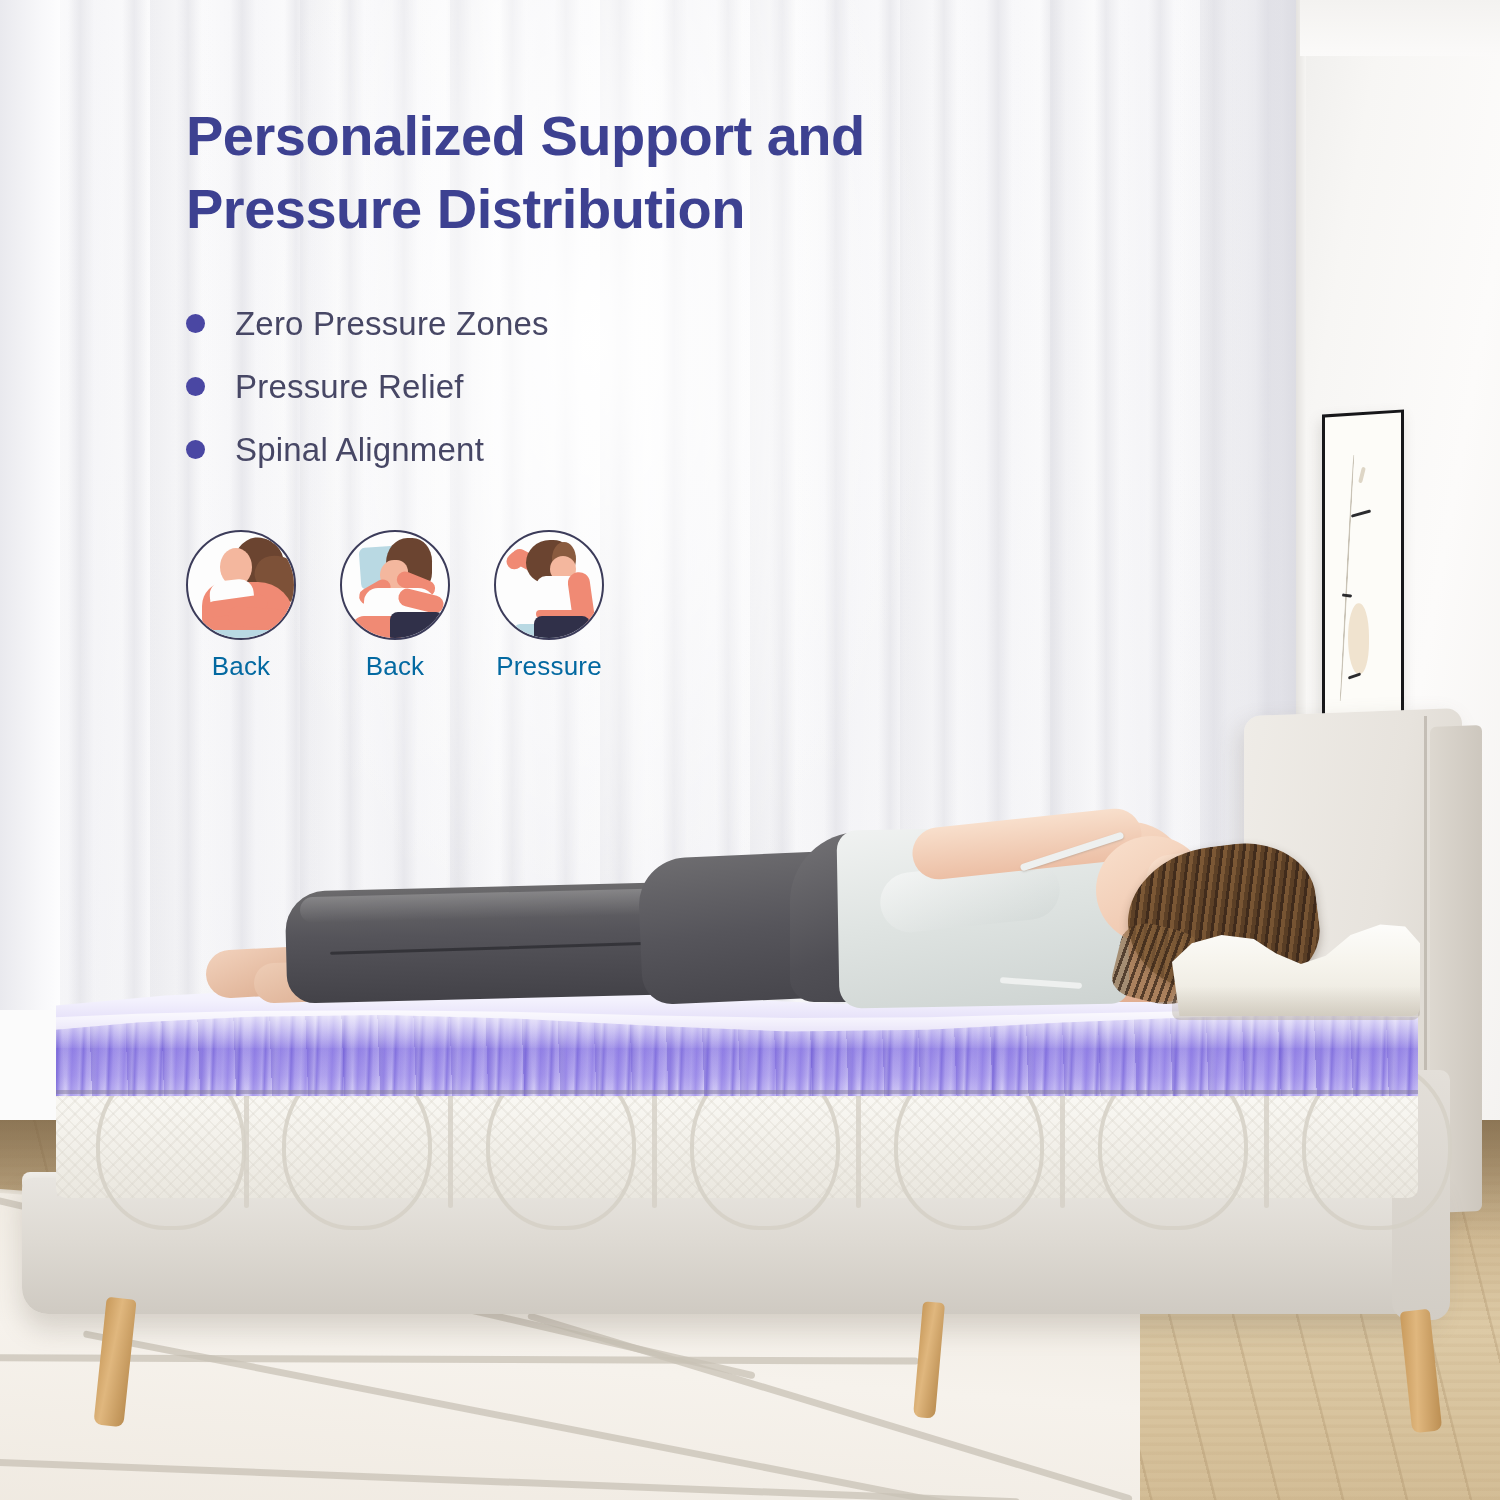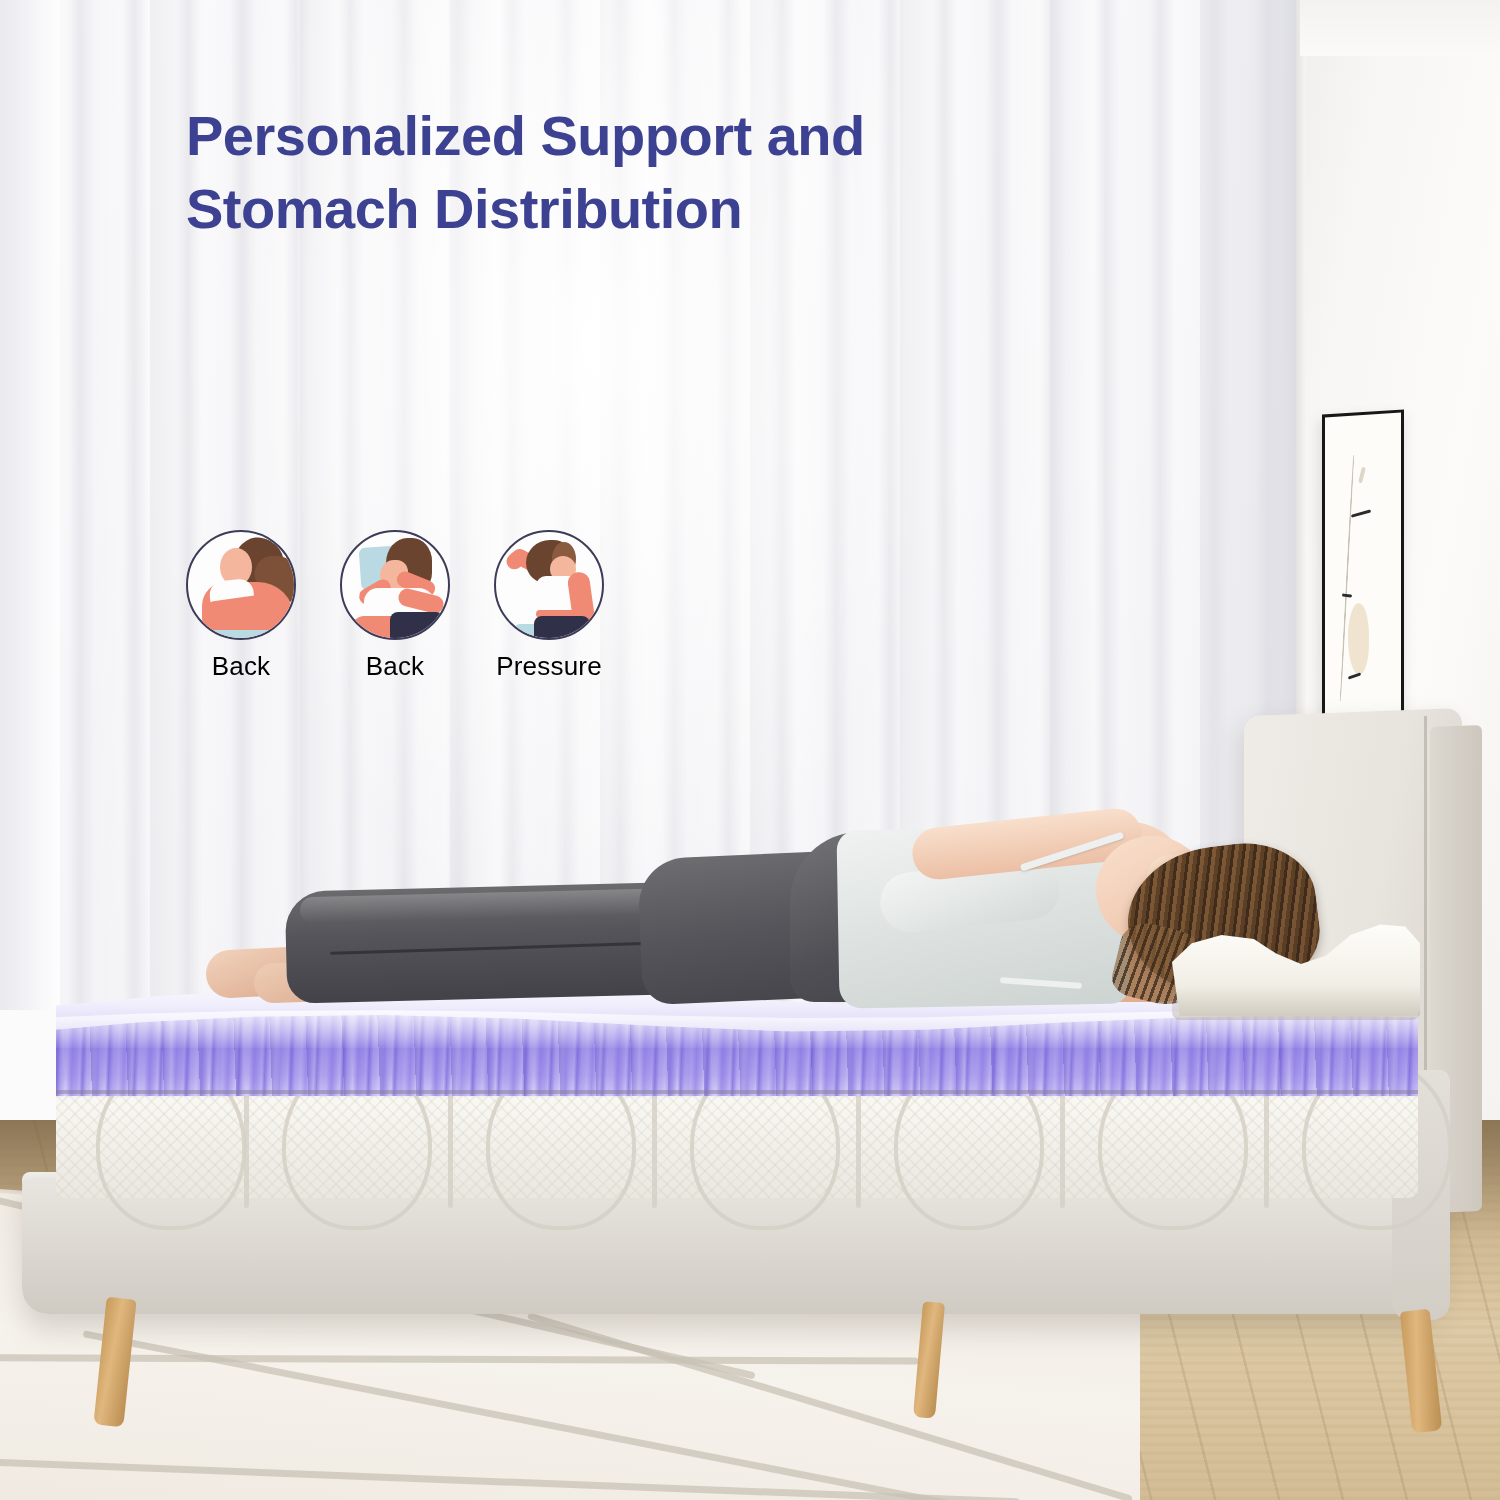--- a/index.html
+++ b/index.html
@@ -399,21 +399,21 @@
     display:flex; gap:44px;
   }
   .pos-item { width:110px; text-align:center; }
   .pos-circle {
     width:110px; height:110px; border-radius:50%;
     border:2px solid #3c3c5a;
     background:#fdfdfd;
     position:relative; overflow:hidden;
   }
   .pos-label {
-    margin-top:11px; font-size:26px; color:#000000; letter-spacing:.2px;
+    margin-top:11px; font-size:26px; color:#0369a1; letter-spacing:.2px;
   }
 
   
   .il { position:absolute; }
 
   
   .bk-hair  { left:44px; top:6px;  width:52px; height:60px; border-radius:46% 54% 40% 60%; background:#6b4430; transform:rotate(18deg); }
   .bk-hair2 { left:66px; top:26px; width:56px; height:40px; border-radius:50% 60% 40% 50%; background:#7d5138; transform:rotate(24deg); }
   .bk-face  { left:32px; top:16px; width:32px; height:38px; border-radius:50%; background:#f4b79e; }
   .bk-body  { left:14px; top:50px; width:92px; height:48px; border-radius:24px 36px 12px 12px; background:#f08a74; }
@@ -537,23 +537,37 @@
   <div class="w-hair-strand"></div>
 
   <div class="pillow"></div>
   <div class="pillow-shade"></div>
 </div>
 
 <div id="overlay">
 
   <h1 class="headline">
     <span class="line">Personalized Support and</span>
-    <span class="line">Stomach Distribution</span>
+    <span class="line">Pressure Distribution</span>
   </h1>
 
+  <ul class="bullets">
+    <li class="bullet-row">
+      <span class="bullet-dot"></span>
+      <span class="bullet-label">Zero Pressure Zones</span>
+    </li>
+    <li class="bullet-row">
+      <span class="bullet-dot"></span>
+      <span class="bullet-label">Pressure Relief</span>
+    </li>
+    <li class="bullet-row">
+      <span class="bullet-dot"></span>
+      <span class="bullet-label">Spinal Alignment</span>
+    </li>
+  </ul>
 
   <div class="positions">
 
     <div class="pos-item">
       <div class="pos-circle">
         <span class="il bk-blank"></span>
         <span class="il bk-hair"></span>
         <span class="il bk-hair2"></span>
         <span class="il bk-face"></span>
         <span class="il bk-body"></span>

